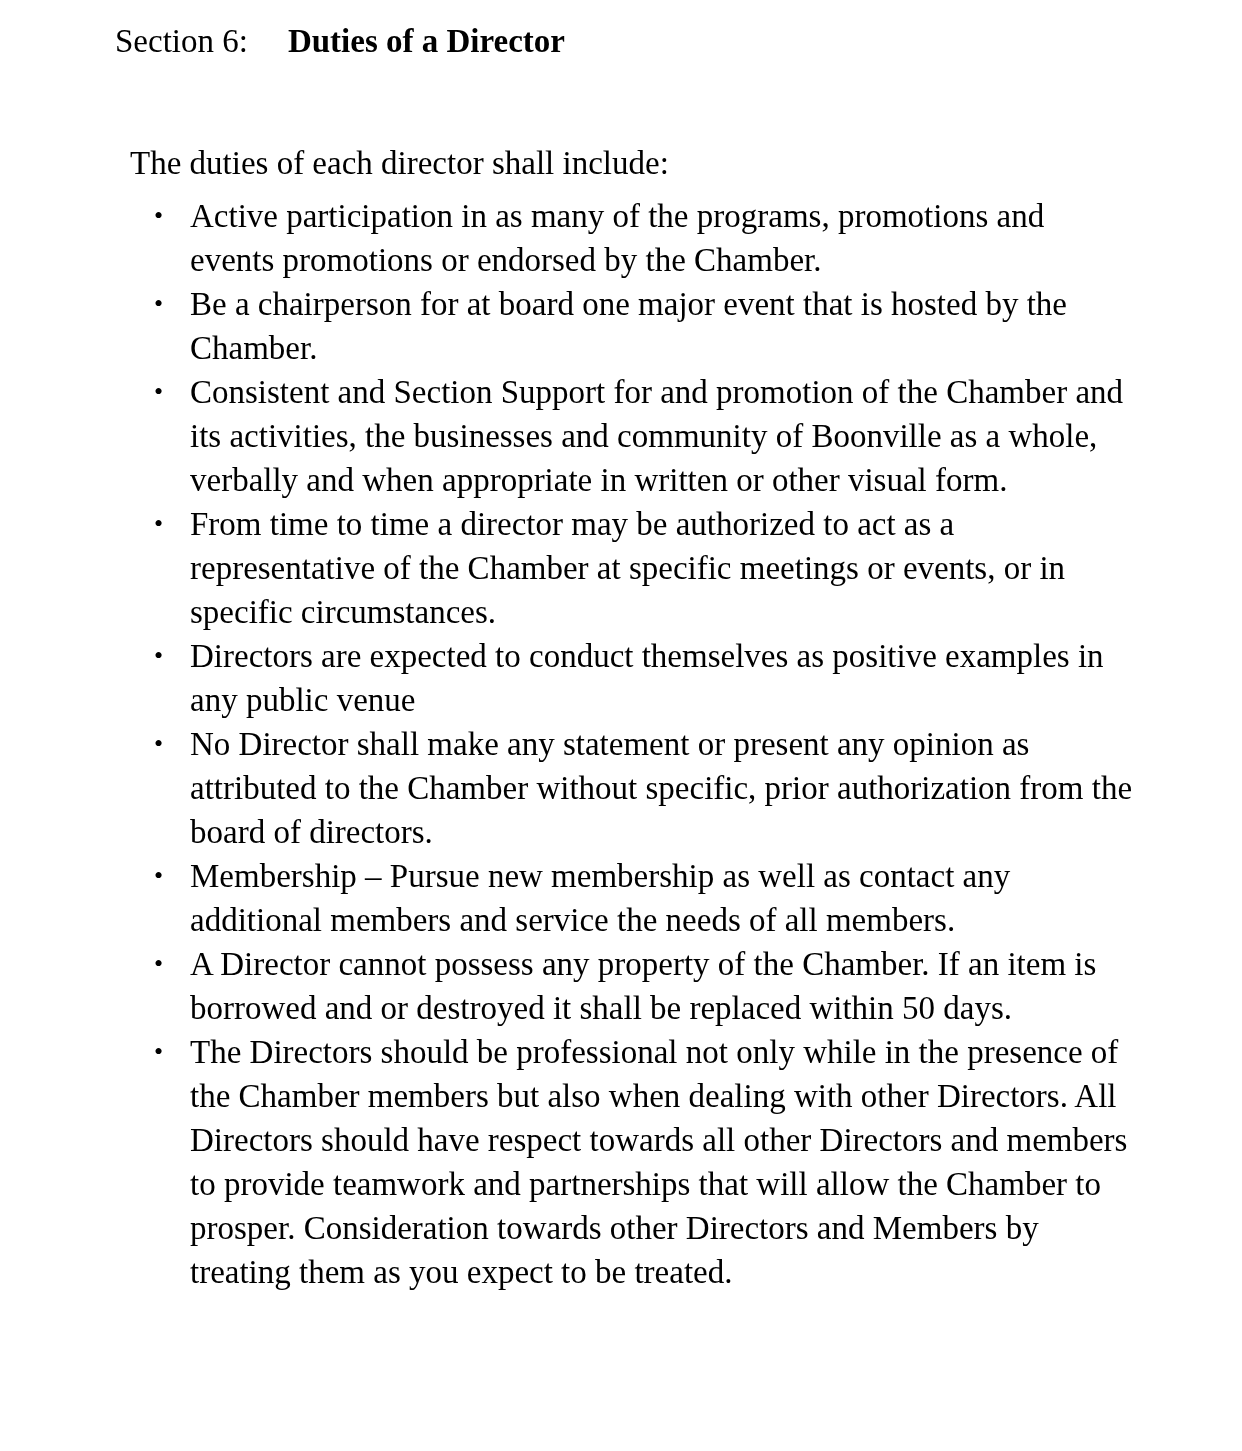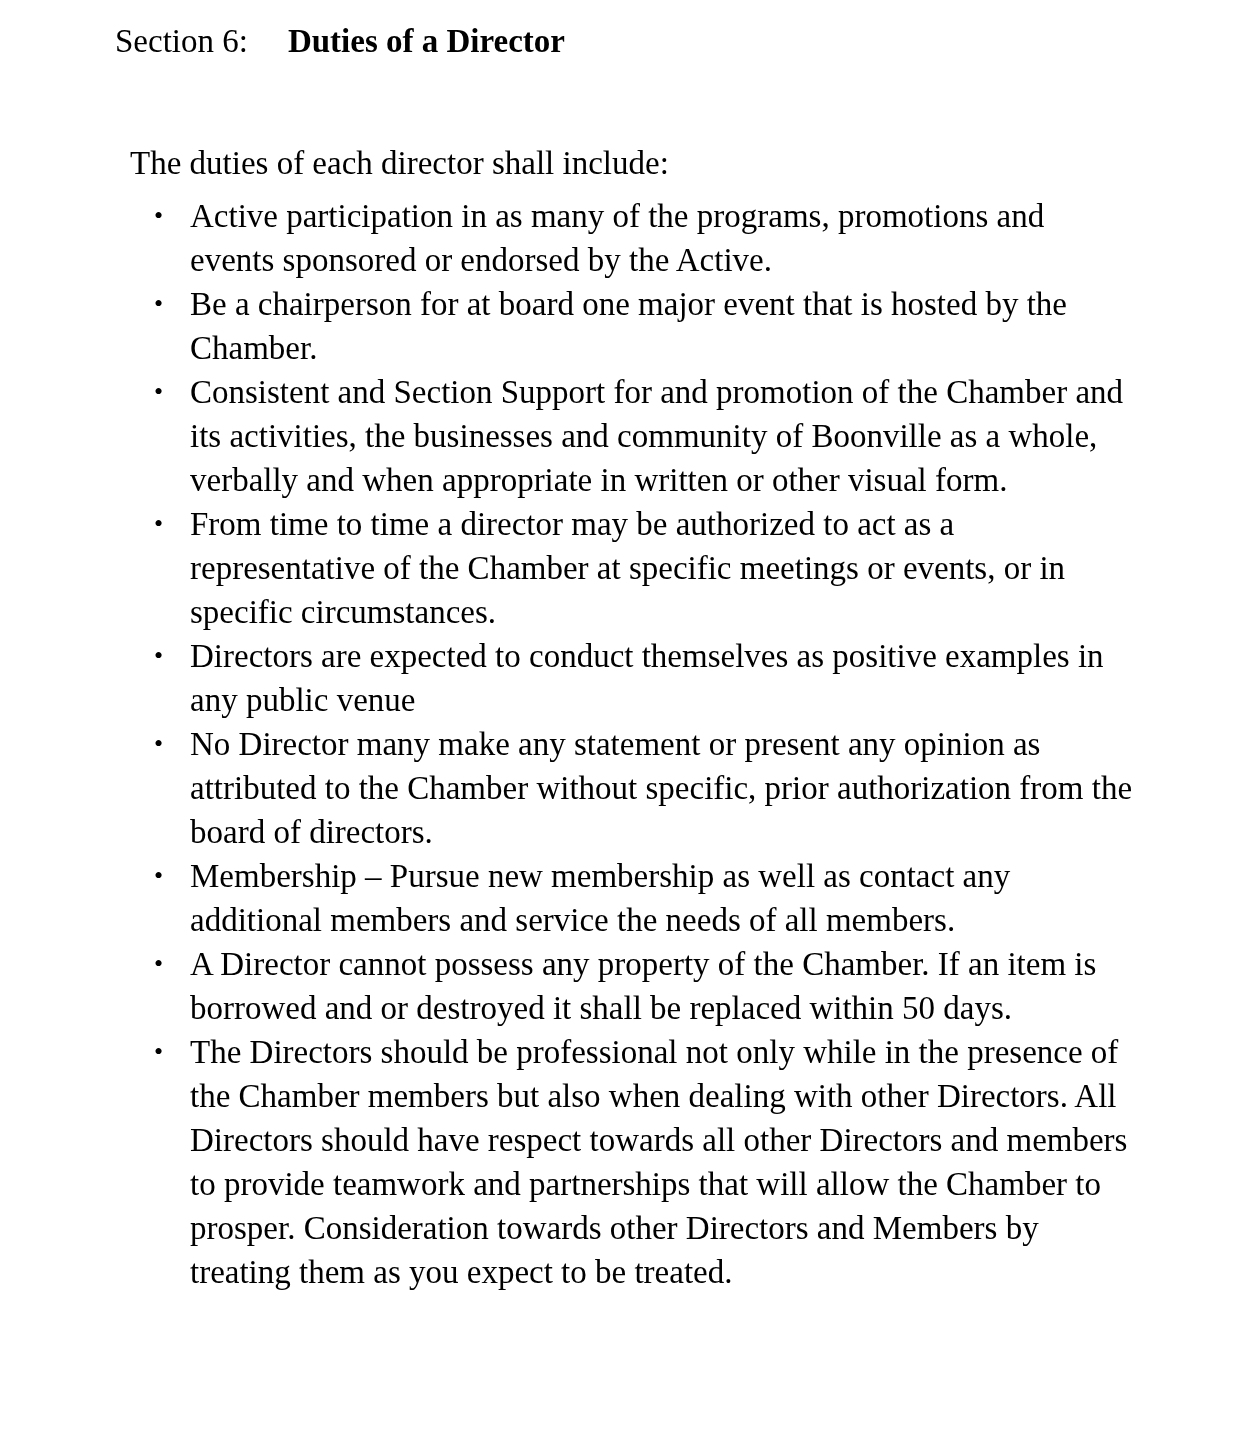--- a/index.html
+++ b/index.html
@@ -99,41 +99,41 @@
 
   <div class="section-heading">
     <span class="sec-label">Section 6:</span><span class="sec-gap"></span><span class="sec-title">Duties of a Director</span>
   </div>
 
   <p class="intro">The duties of each director shall include:</p>
 
   <ul class="duty-list">
       <li class="duty-item">
         <span class="bullet">•</span>
-        <span class="duty-text">Active participation in as many of the programs, promotions and events sponsored or endorsed by the Active.</span>
+        <span class="duty-text">Active participation in as many of the programs, promotions and events promotions or endorsed by the Chamber.</span>
       </li>
       <li class="duty-item">
         <span class="bullet">•</span>
         <span class="duty-text">Be a chairperson for at board one major event that is hosted by the Chamber.</span>
       </li>
       <li class="duty-item">
         <span class="bullet">•</span>
         <span class="duty-text">Consistent and Section Support for and promotion of the Chamber and its activities, the businesses and community of Boonville as a whole, verbally and when appropriate in written or other visual form.</span>
       </li>
       <li class="duty-item">
         <span class="bullet">•</span>
         <span class="duty-text">From time to time a director may be authorized to act as a representative of the Chamber at specific meetings or events, or in specific circumstances.</span>
       </li>
       <li class="duty-item">
         <span class="bullet">•</span>
         <span class="duty-text">Directors are expected to conduct themselves as positive examples in any public venue</span>
       </li>
       <li class="duty-item">
         <span class="bullet">•</span>
-        <span class="duty-text">No Director many make any statement or present any opinion as attributed to the Chamber without specific, prior authorization from the board of directors.</span>
+        <span class="duty-text">No Director shall make any statement or present any opinion as attributed to the Chamber without specific, prior authorization from the board of directors.</span>
       </li>
       <li class="duty-item">
         <span class="bullet">•</span>
         <span class="duty-text">Membership – Pursue new membership as well as contact any additional members and service the needs of all members.</span>
       </li>
       <li class="duty-item">
         <span class="bullet">•</span>
         <span class="duty-text">A Director cannot possess any property of the Chamber. If an item is borrowed and or destroyed it shall be replaced within 50 days.</span>
       </li>
       <li class="duty-item">

